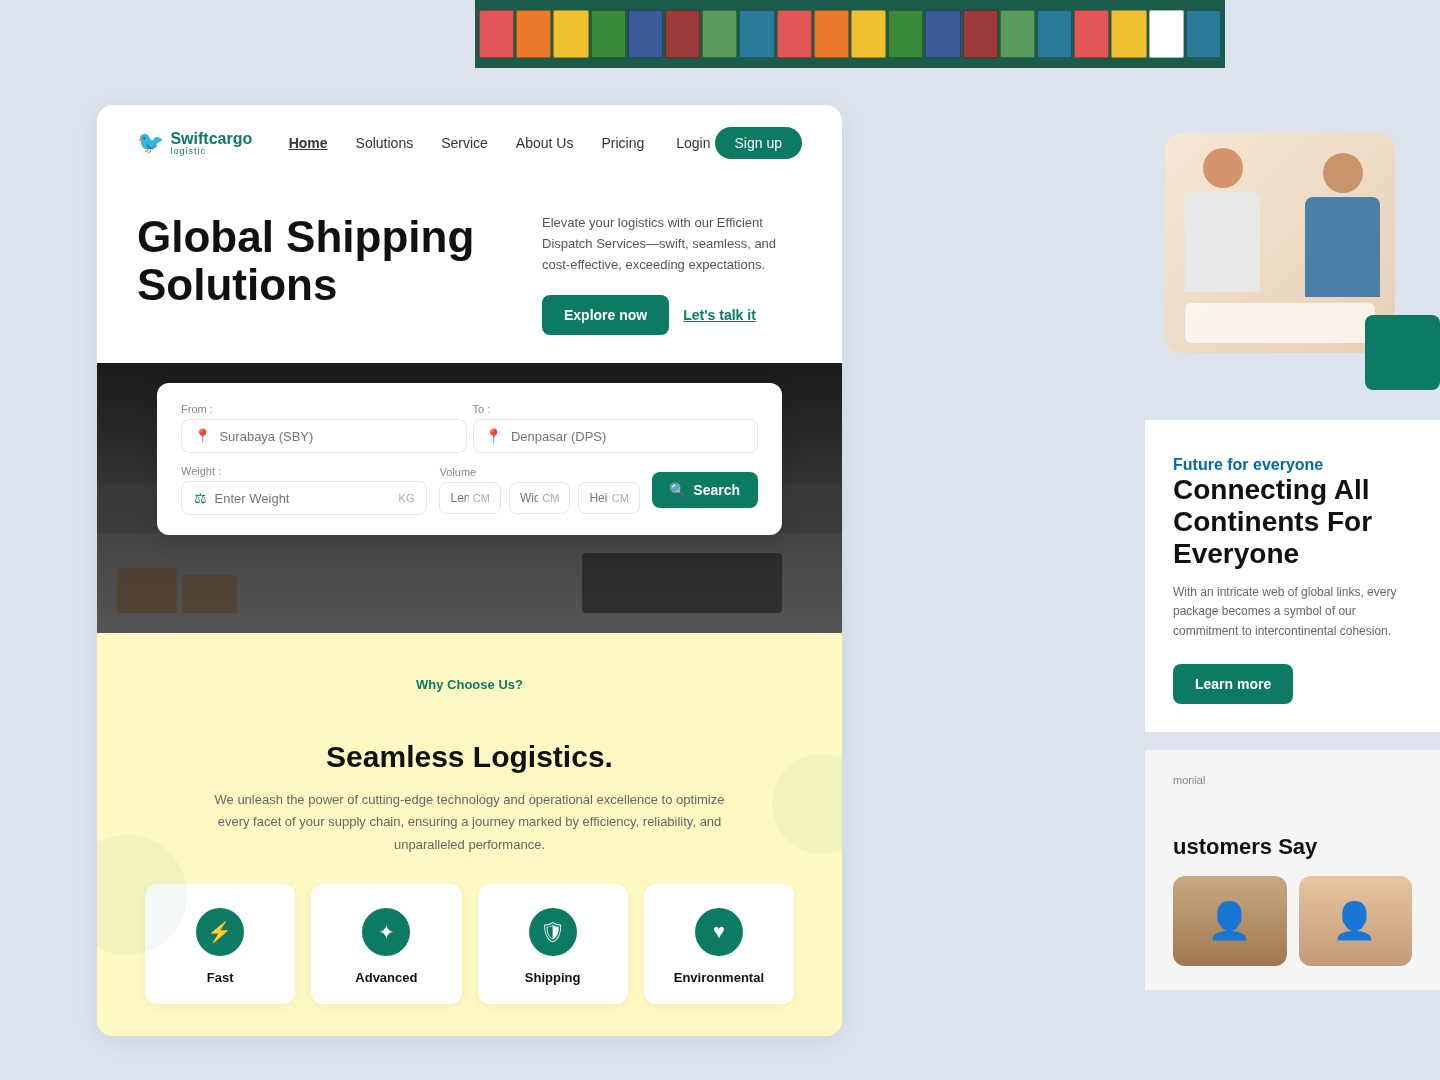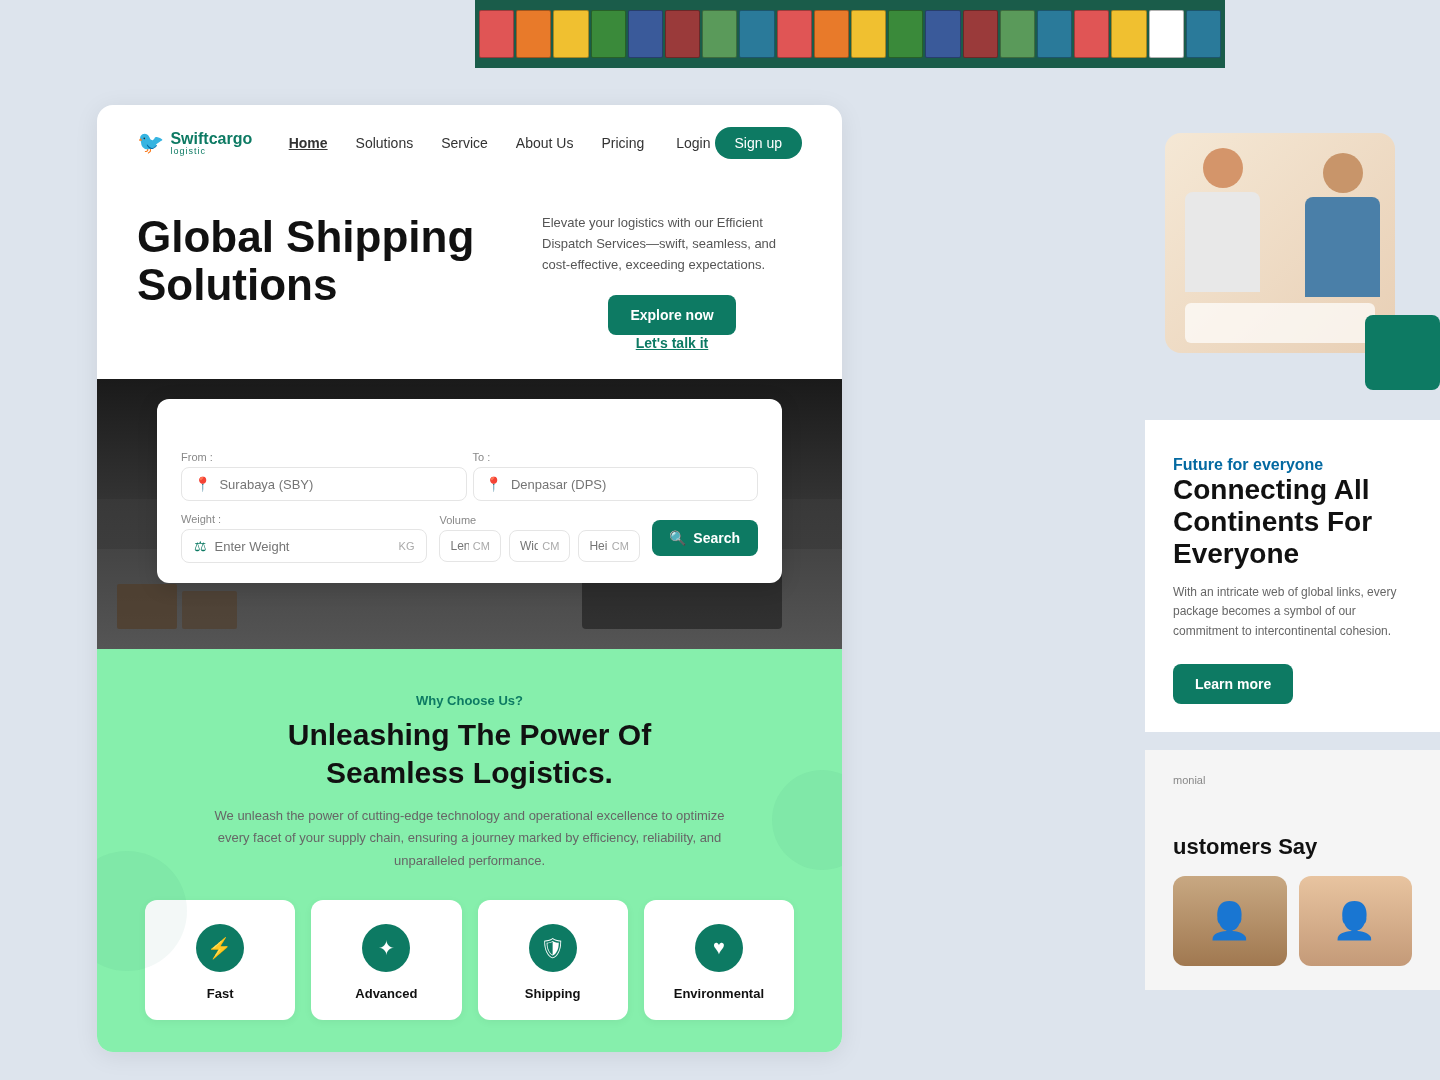--- a/index.html
+++ b/index.html
@@ -118,22 +118,22 @@
       justify-content: center;
     }
     .hero-desc {
       font-size: 13px;
       color: #555;
       line-height: 1.6;
       margin-bottom: 20px;
     }
     .hero-buttons {
       display: flex;
-      align-items: center;
-      flex-direction: column;
+      gap: 14px;
+      align-items: center;
     }
     .btn-explore {
       background: #0d7a63;
       color: white;
       border: none;
       border-radius: 8px;
       padding: 12px 22px;
       font-size: 14px;
       font-weight: 600;
       cursor: pointer;
@@ -214,21 +214,20 @@
     }
     .calc-tab.active {
       color: #0d7a63;
       border-bottom: 2px solid #0d7a63;
       font-weight: 600;
     }
     .calc-row {
       display: flex;
       gap: 6px;
       margin-bottom: 12px;
-      margin-top: 32px;
     }
     .calc-field {
       flex: 1;
     }
     .calc-label {
       font-size: 11px;
       color: #888;
       margin-bottom: 4px;
     }
     .calc-input-wrap {
@@ -319,21 +318,21 @@
       flex-direction: column;
       gap: 4px;
     }
     .field-group-label {
       font-size: 11px;
       color: #888;
     }
 
     
     .why-section {
-      background: #86efac;
+      background: #fef9c3;
       padding: 44px 48px 32px;
       text-align: center;
     }
     .why-label {
       font-size: 13px;
       color: #0d7a63;
       font-weight: 600;
       margin-bottom: 8px;
     }
     .why-title {
@@ -630,21 +629,21 @@
         </button>
       </div>
     </div>
   </div>
 
   <div class="why-section" style="position:relative;overflow:hidden;">
     <div class="deco-circle-left"></div>
     <div class="deco-circle-right"></div>
     <p class="why-label">Why Choose Us?</p>
     <h2 class="why-title">
-      <span>Unleashing The Power Of</span><br>
+      <br>
       <span>Seamless Logistics.</span>
     </h2>
     <p class="why-desc">We unleash the power of cutting-edge technology and operational excellence to optimize every facet of your supply chain, ensuring a journey marked by efficiency, reliability, and unparalleled performance.</p>
     <div class="feature-cards">
       <div class="feature-card">
         <div class="feature-icon-circle">
           <span>⚡</span>
         </div>
         <span class="feature-name">Fast</span>
       </div>

